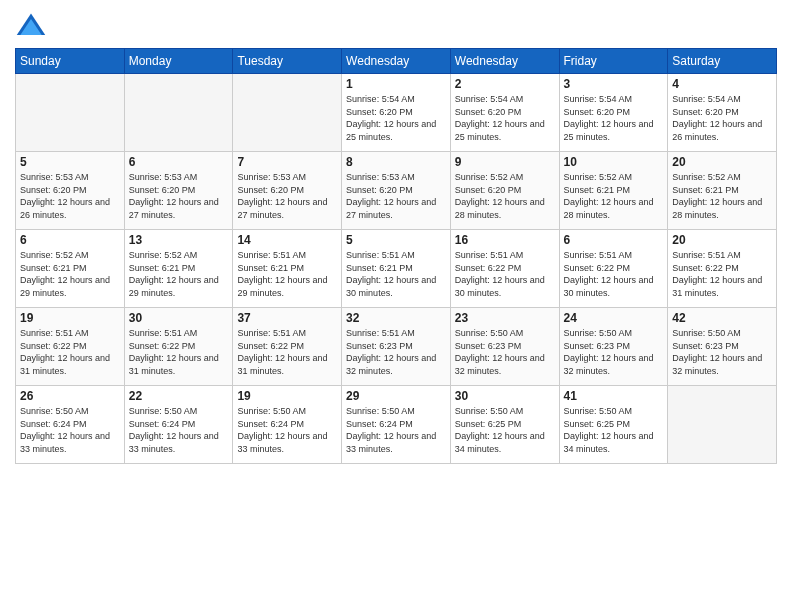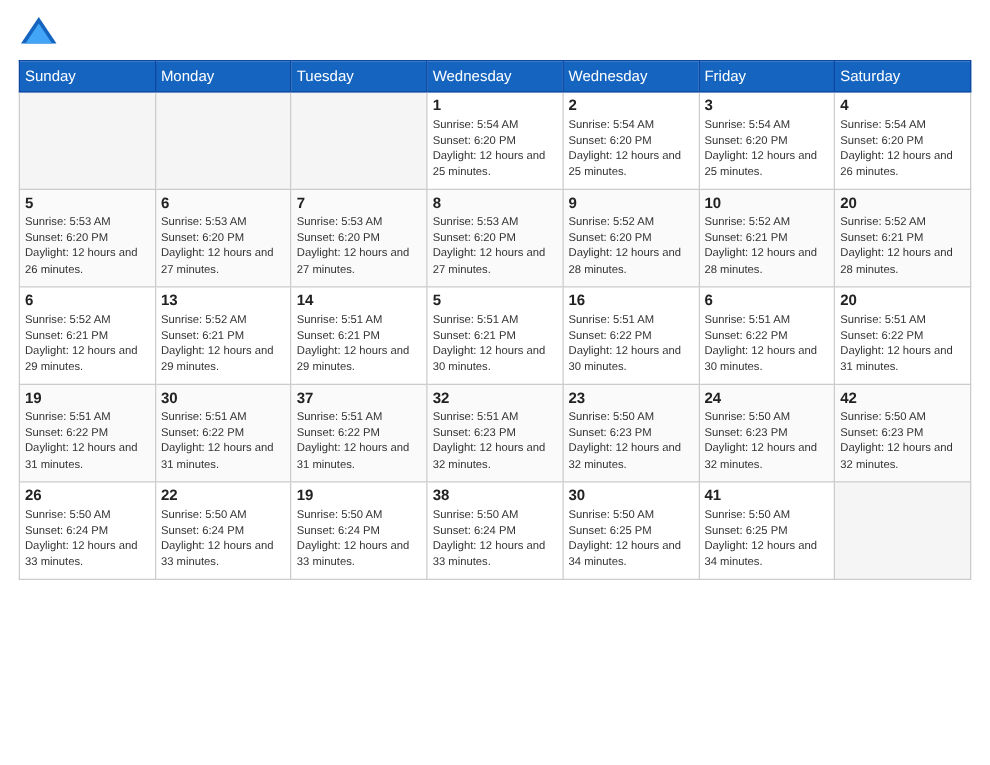--- a/index.html
+++ b/index.html
@@ -241,21 +241,21 @@
           </td>
           <td>
             <span class="day-num">22</span>
             <div class="day-info">Sunrise: 5:50 AM<br>Sunset: 6:24 PM<br>Daylight: 12 hours and 33 minutes.</div>
           </td>
           <td>
             <span class="day-num">19</span>
             <div class="day-info">Sunrise: 5:50 AM<br>Sunset: 6:24 PM<br>Daylight: 12 hours and 33 minutes.</div>
           </td>
           <td>
-            <span class="day-num">38</span>
+            <span class="day-num">29</span>
             <div class="day-info">Sunrise: 5:50 AM<br>Sunset: 6:24 PM<br>Daylight: 12 hours and 33 minutes.</div>
           </td>
           <td>
             <span class="day-num">30</span>
             <div class="day-info">Sunrise: 5:50 AM<br>Sunset: 6:25 PM<br>Daylight: 12 hours and 34 minutes.</div>
           </td>
           <td>
             <span class="day-num">41</span>
             <div class="day-info">Sunrise: 5:50 AM<br>Sunset: 6:25 PM<br>Daylight: 12 hours and 34 minutes.</div>
           </td>

